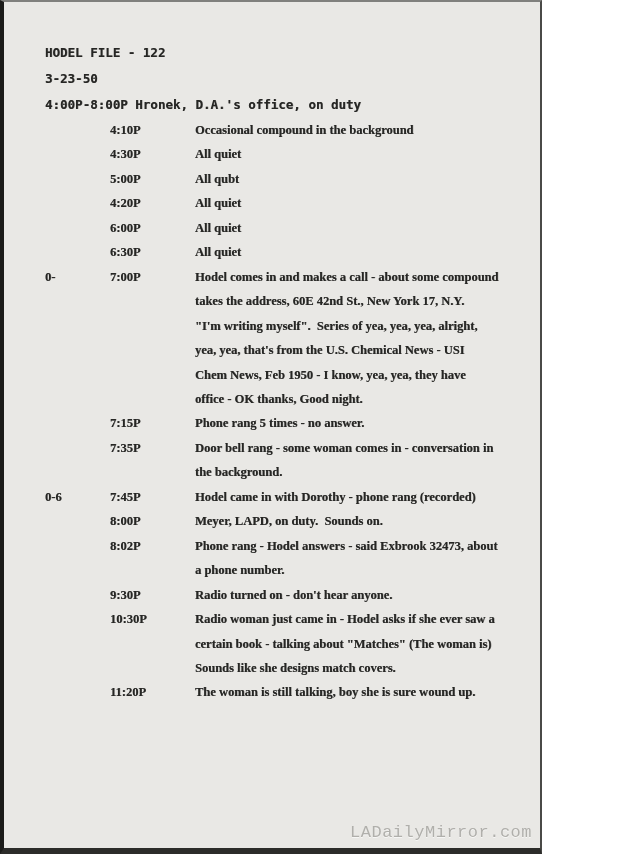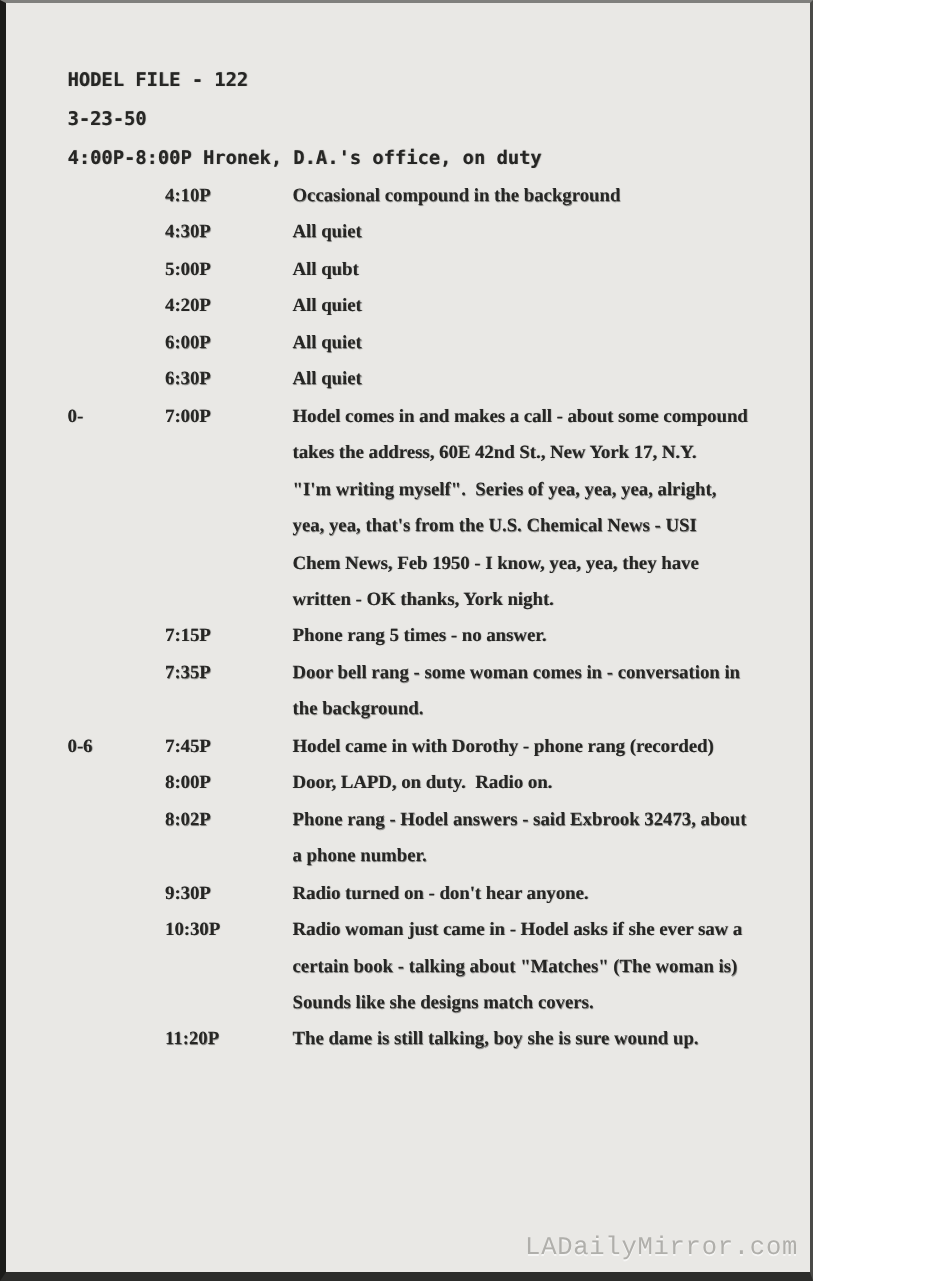--- a/index.html
+++ b/index.html
@@ -130,21 +130,21 @@
         </div>
         <div class="row">
           <div class="marker">0-</div>
           <div class="time">7:00P</div>
           <div class="desc">
             <div class="line">Hodel comes in and makes a call - about some compound</div>
             <div class="line">takes the address, 60E 42nd St., New York 17, N.Y.</div>
             <div class="line">"I'm writing myself".  Series of yea, yea, yea, alright,</div>
             <div class="line">yea, yea, that's from the U.S. Chemical News - USI</div>
             <div class="line">Chem News, Feb 1950 - I know, yea, yea, they have</div>
-            <div class="line">written - OK thanks, York night.</div>
+            <div class="line">office - OK thanks, Good night.</div>
           </div>
         </div>
         <div class="row">
           <div class="marker"></div>
           <div class="time">7:15P</div>
           <div class="desc">
             <div class="line">Phone rang 5 times - no answer.</div>
           </div>
         </div>
         <div class="row">
@@ -159,21 +159,21 @@
           <div class="marker">0-6</div>
           <div class="time">7:45P</div>
           <div class="desc">
             <div class="line">Hodel came in with Dorothy - phone rang (recorded)</div>
           </div>
         </div>
         <div class="row">
           <div class="marker"></div>
           <div class="time">8:00P</div>
           <div class="desc">
-            <div class="line">Door, LAPD, on duty.  Radio on.</div>
+            <div class="line">Meyer, LAPD, on duty.  Sounds on.</div>
           </div>
         </div>
         <div class="row">
           <div class="marker"></div>
           <div class="time">8:02P</div>
           <div class="desc">
             <div class="line">Phone rang - Hodel answers - said Exbrook 32473, about</div>
             <div class="line">a phone number.</div>
           </div>
         </div>
@@ -190,19 +190,19 @@
           <div class="desc">
             <div class="line">Radio woman just came in - Hodel asks if she ever saw a</div>
             <div class="line">certain book - talking about "Matches" (The woman is)</div>
             <div class="line">Sounds like she designs match covers.</div>
           </div>
         </div>
         <div class="row">
           <div class="marker"></div>
           <div class="time">11:20P</div>
           <div class="desc">
-            <div class="line">The dame is still talking, boy she is sure wound up.</div>
+            <div class="line">The woman is still talking, boy she is sure wound up.</div>
           </div>
         </div>
       </div>
   </div>
   <div class="watermark">LADailyMirror.com</div>
 </div>
 
 </body></html>

